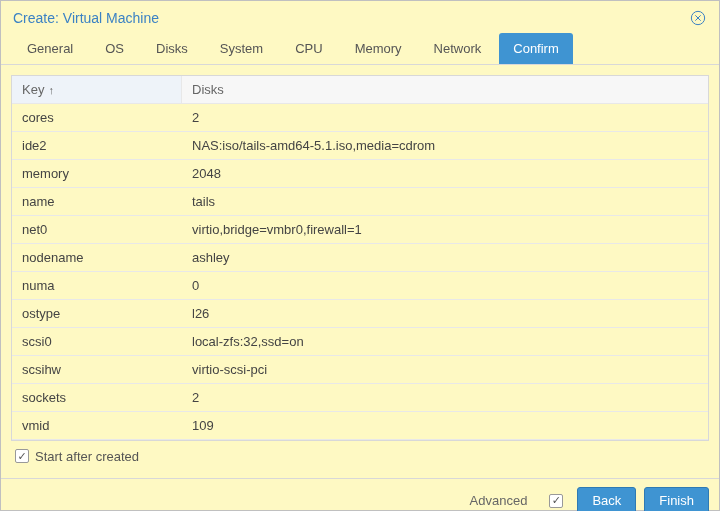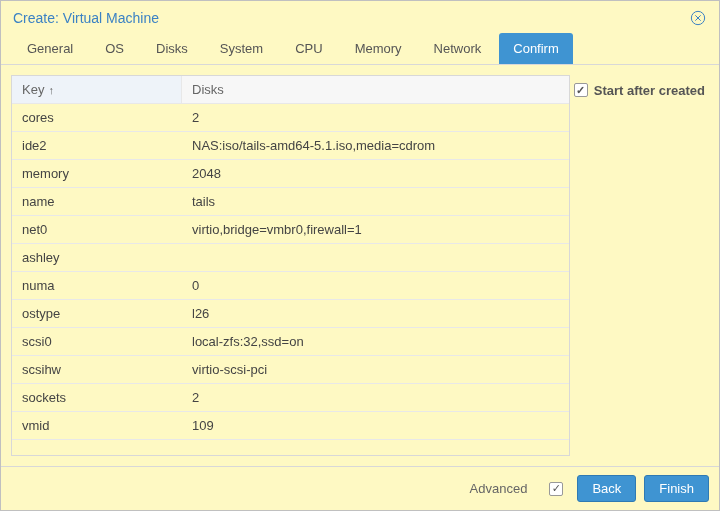--- a/index.html
+++ b/index.html
@@ -52,20 +52,21 @@
     border-radius: 3px 3px 0 0;
   }
   .tab.active {
     background: #3f94d2;
     color: #fff;
   }
   .body {
     flex: 1;
     padding: 10px;
     display: flex;
+    flex-direction: column;
   }
   .grid {
     border: 1px solid #d8d8d8;
     flex: 1;
     display: flex;
     flex-direction: column;
     overflow: hidden;
   }
   .grid-header, .grid-row {
     display: flex;
@@ -98,21 +99,20 @@
   }
   .sort-arrow {
     font-size: 11px;
     color: #666;
   }
   .below-grid {
     padding: 8px 4px 4px 4px;
     display: flex;
     gap: 6px;
     color: #555;
-    font-weight: bold;
   }
   .footer {
     border-top: 1px solid #d8d8d8;
     padding: 8px 10px;
     display: flex;
     align-items: center;
     justify-content: flex-end;
     gap: 8px;
   }
   .adv {
@@ -202,20 +202,21 @@
           </div>
           <div class="grid-row">
             <div class="col-key">name</div>
             <div class="col-value">tails</div>
           </div>
           <div class="grid-row">
             <div class="col-key">net0</div>
             <div class="col-value">virtio,bridge=vmbr0,firewall=1</div>
           </div>
           <div class="grid-row">
+            <div class="col-key">nodename</div>
             <div class="col-value">ashley</div>
           </div>
           <div class="grid-row">
             <div class="col-key">numa</div>
             <div class="col-value">0</div>
           </div>
           <div class="grid-row">
             <div class="col-key">ostype</div>
             <div class="col-value">l26</div>
           </div>

